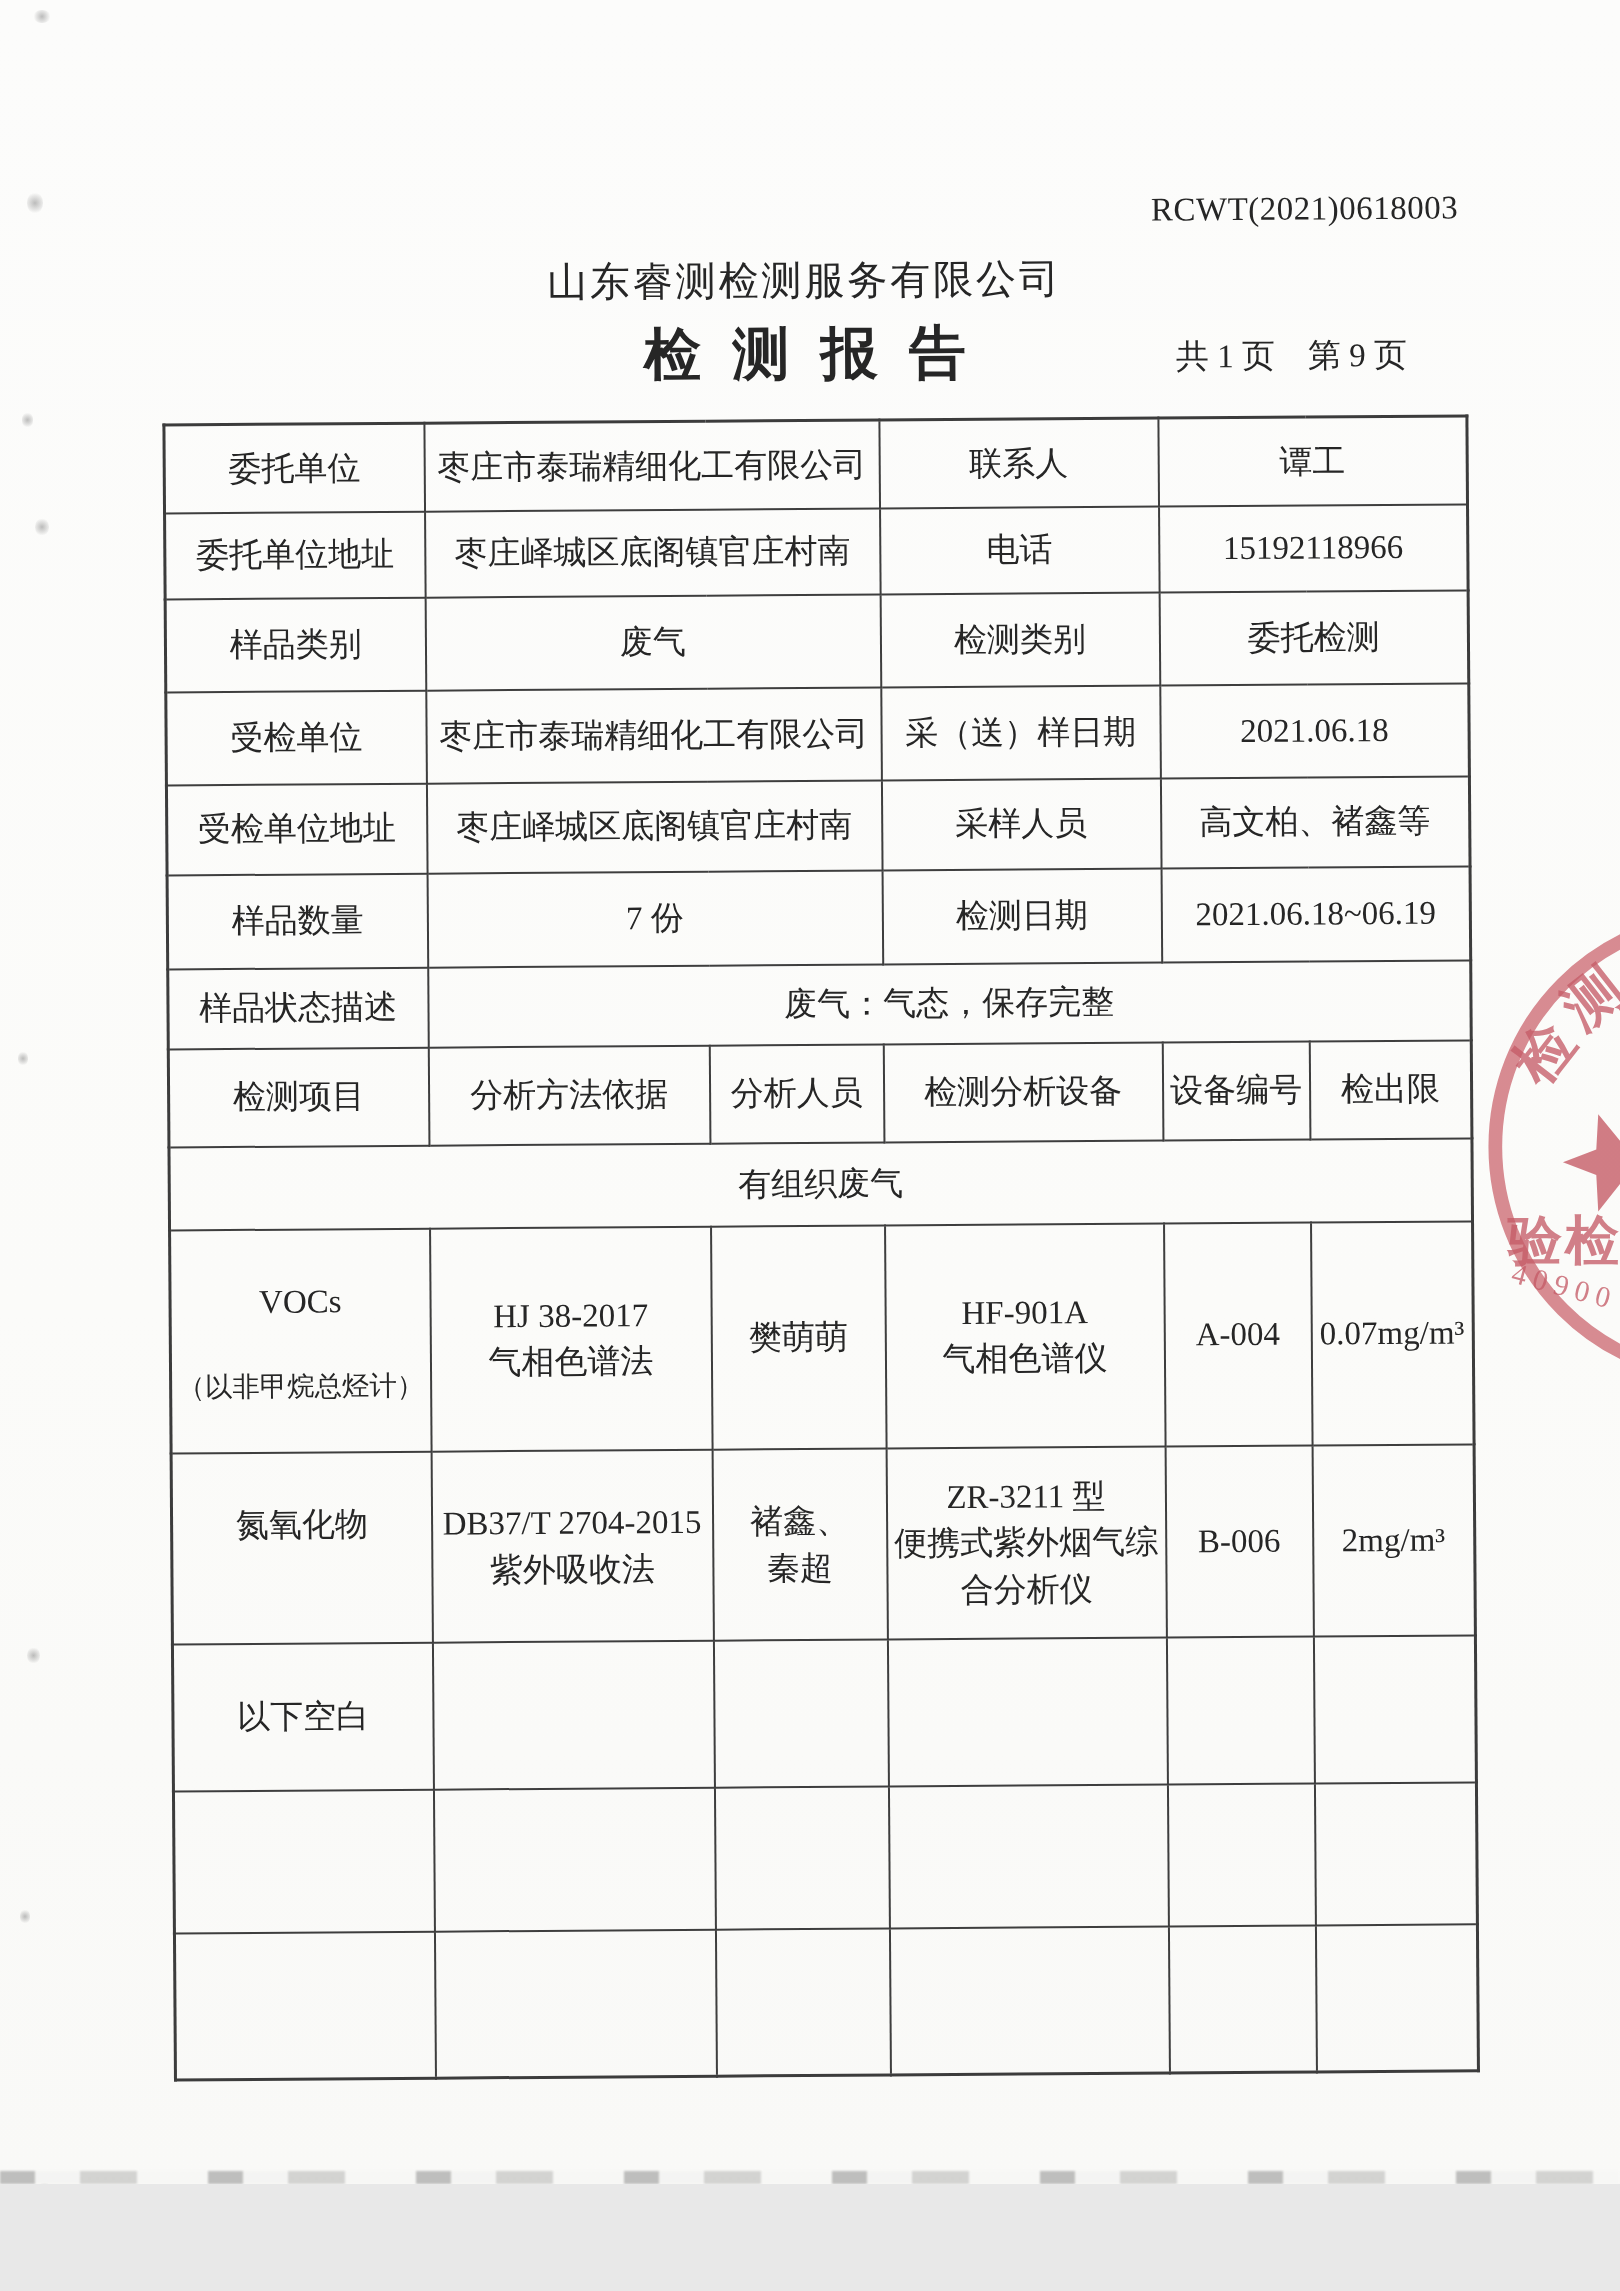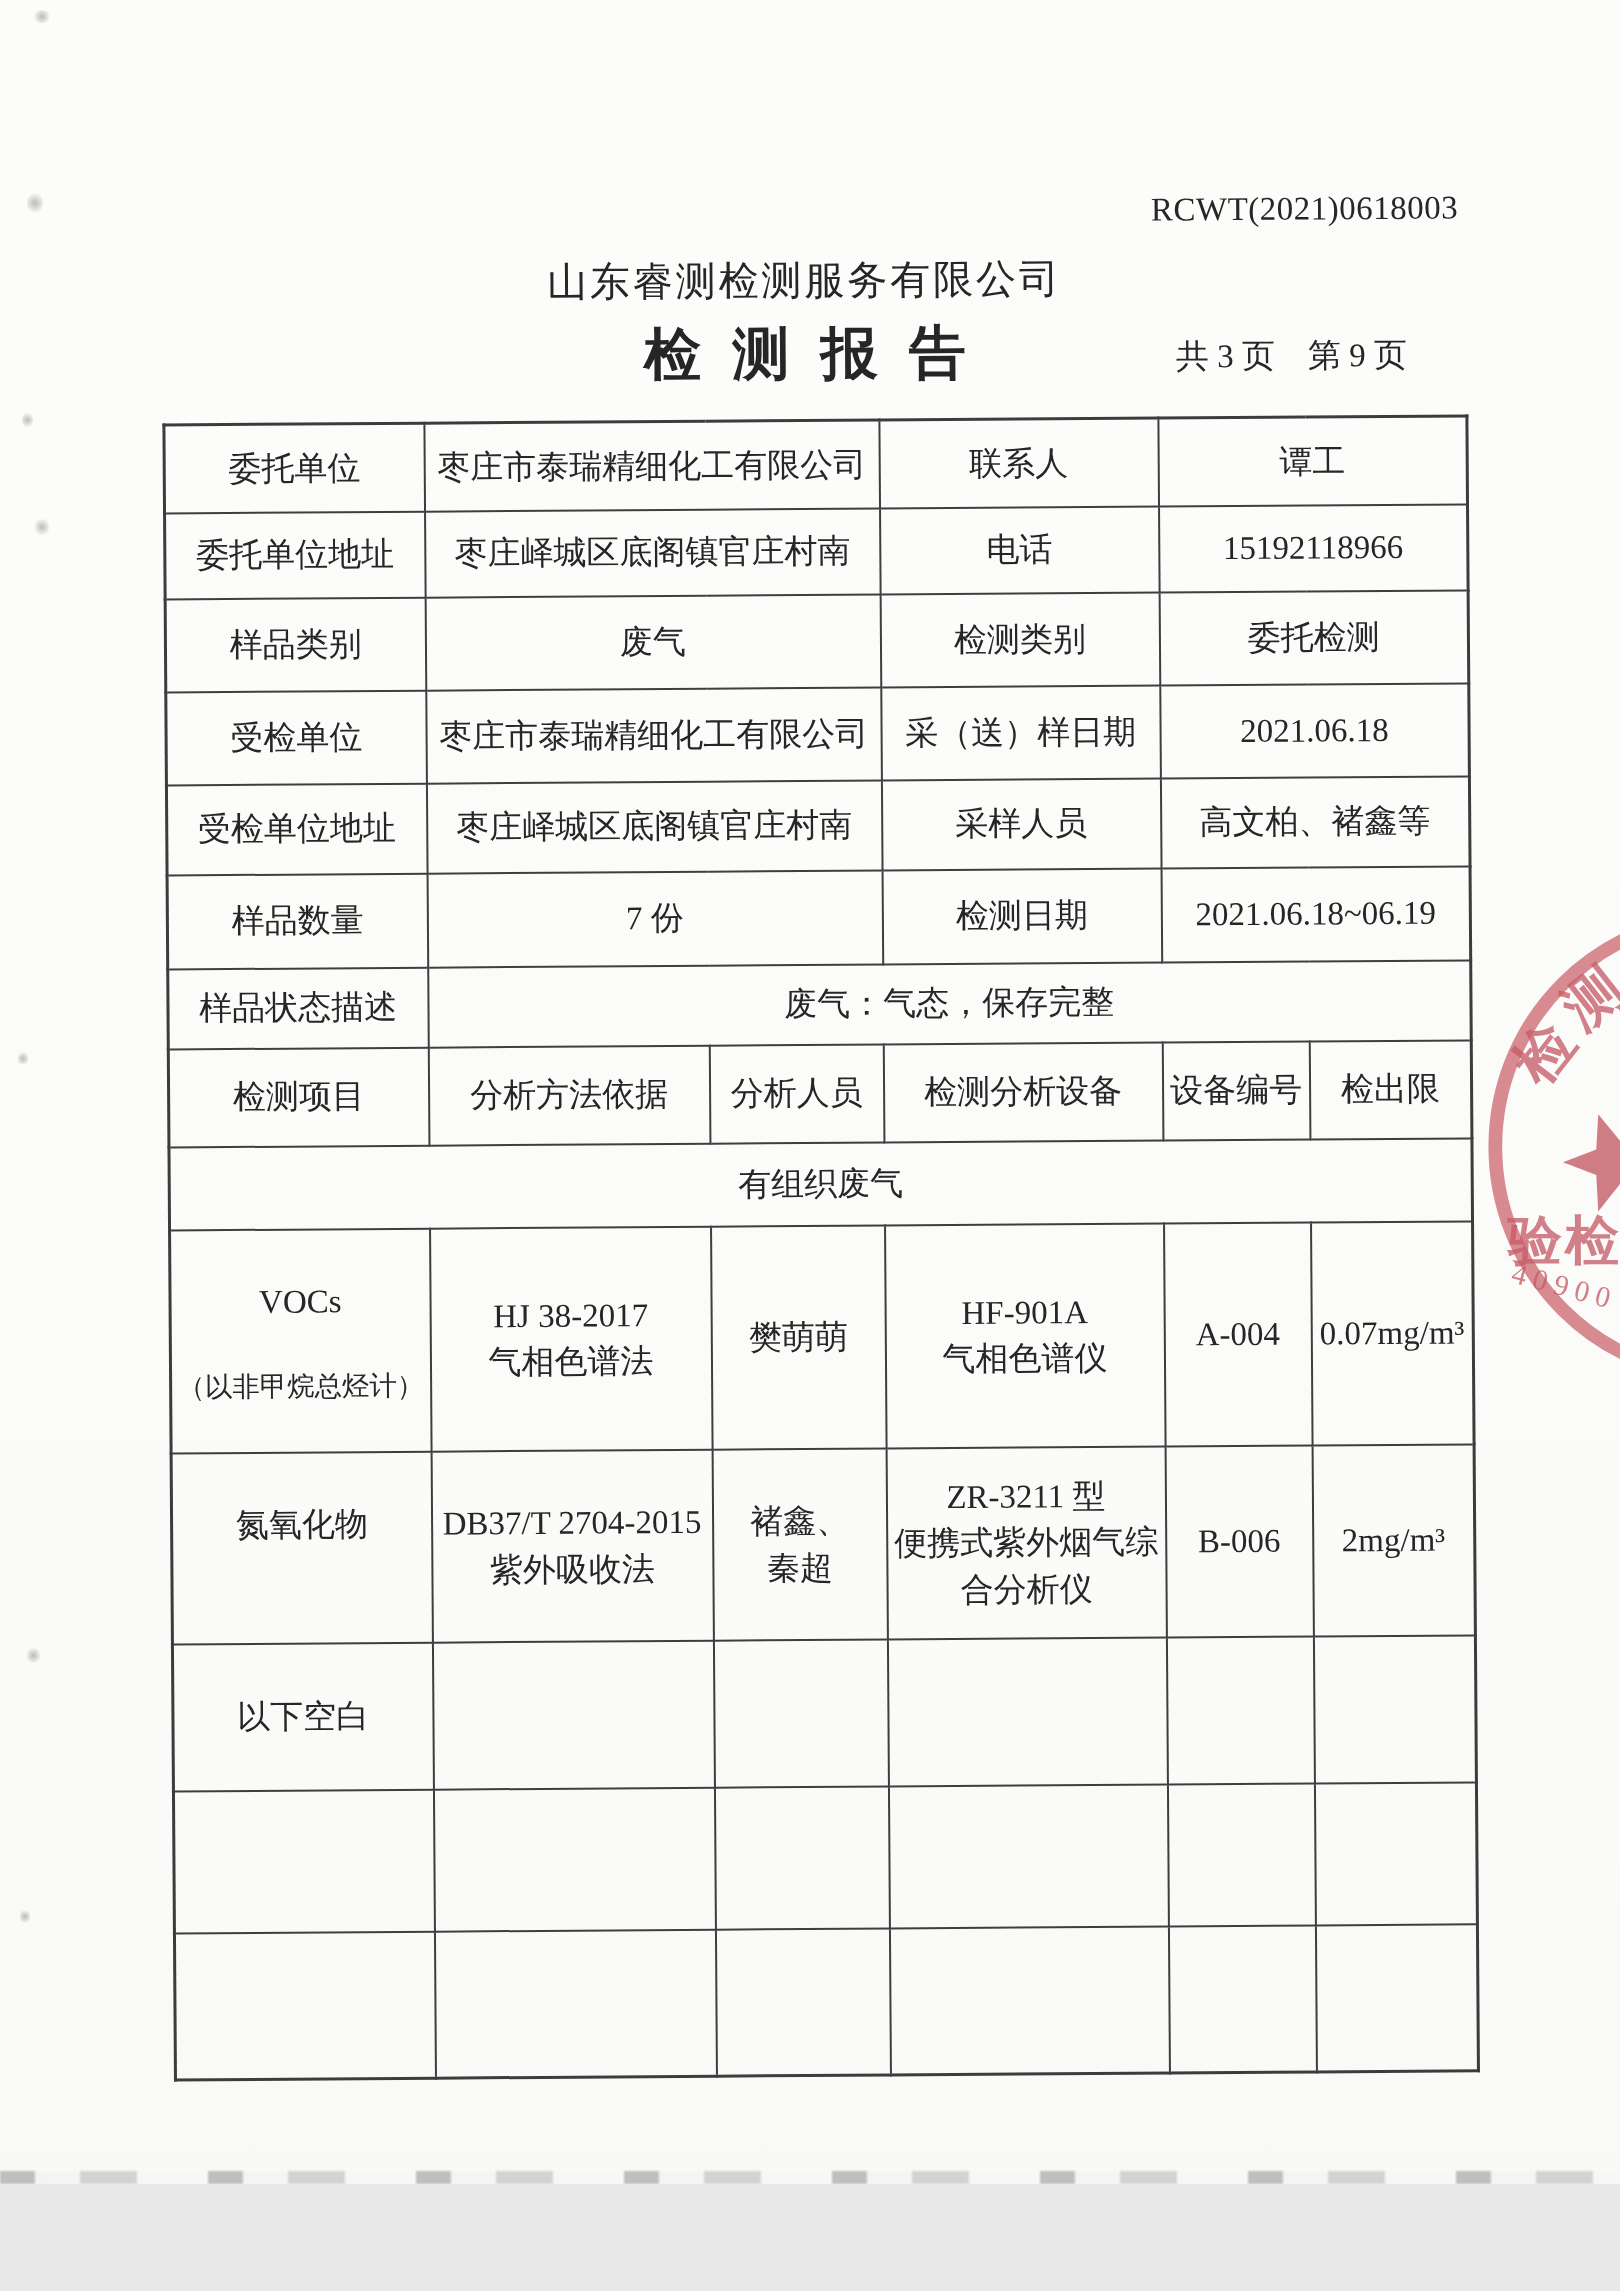--- a/index.html
+++ b/index.html
@@ -76,21 +76,21 @@
 </head>
 <body>
 
 <div class="page">
   <div class="content">
 
     <div class="report-no">RCWT(2021)0618003</div>
     <div class="company">山东睿测检测服务有限公司</div>
     <div class="title">检测报告</div>
     <div class="pageinfo">
-      <span>共 3 页</span><span>第 9 页</span>
+      <span>共 1 页</span><span>第 9 页</span>
     </div>
 
     <table class="report">
       <colgroup>
         <col style="width:260px">
           <col style="width:281px">
           <col style="width:174px">
         <col style="width:279px">
           <col style="width:147px">
           <col style="width:162px">

